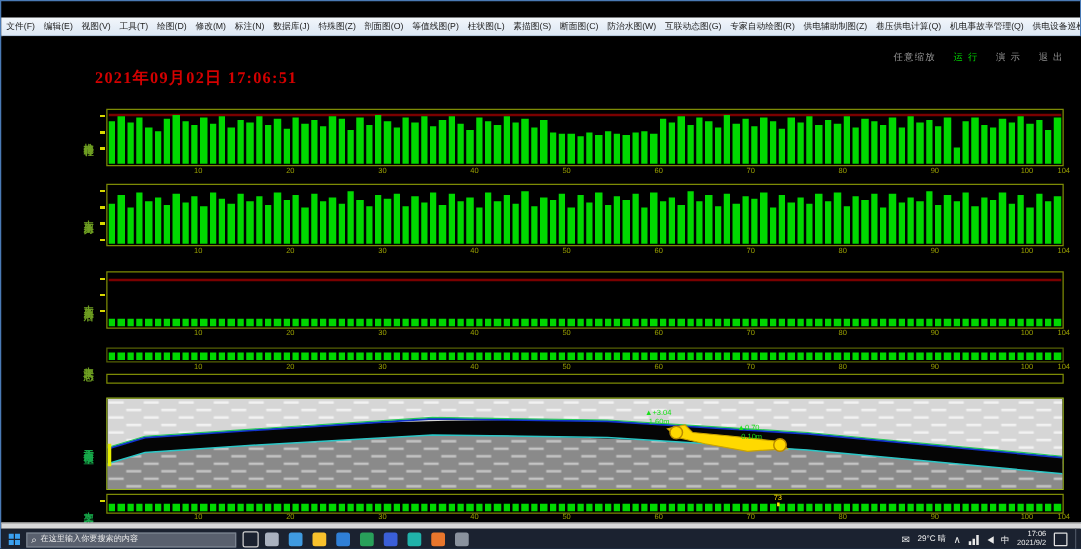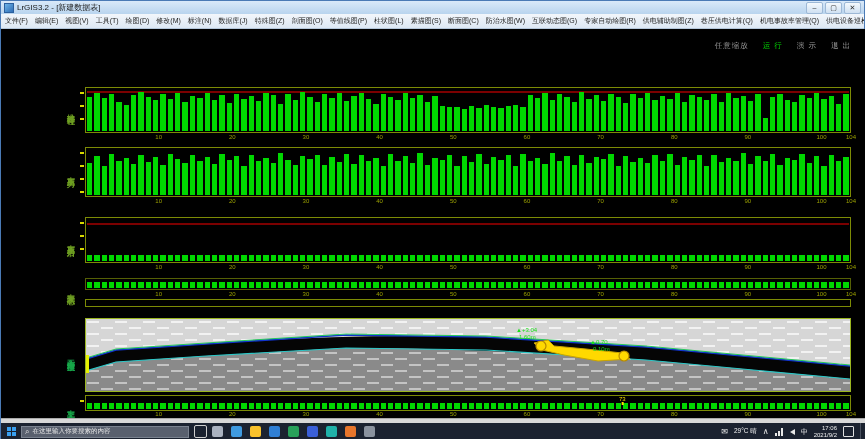--- a/index.html
+++ b/index.html
@@ -85,29 +85,20 @@
   .ime-badge{color:#f0f0f0;font-size:7px;}
   .clock{text-align:right;font-size:6px;line-height:6.5px;color:#f0f0f0;}
   .action-center{width:9px;height:9px;border:1px solid #e0e0e0;border-radius:1px;}
   .show-desktop{width:3px;height:17px;border-left:1px solid #4a5260;}
 </style>
 </head>
 <body>
 
 <div class="app">
 
-  <div class="titlebar">
-    <span class="title-icon"></span>
-    <span>LrGIS3.2 - [新建数据表]</span>
-    <div class="win-controls">
-      <span class="win-btn">–</span>
-      <span class="win-btn">▢</span>
-      <span class="win-btn">✕</span>
-    </div>
-  </div>
 
   <div class="menubar" id="menubar">
       <span class="menu-item">文件(F)</span>
       <span class="menu-item">编辑(E)</span>
       <span class="menu-item">视图(V)</span>
       <span class="menu-item">工具(T)</span>
       <span class="menu-item">绘图(D)</span>
       <span class="menu-item">修改(M)</span>
       <span class="menu-item">标注(N)</span>
       <span class="menu-item">数据库(J)</span>
@@ -126,20 +117,21 @@
       <span class="menu-item">供电设备巡检(X)</span>
     </div>
 
   <div class="workspace">
     <div class="modebar" id="modebar">
         <span class="mode-btn">任意缩放</span>
         <span class="mode-btn active">运 行</span>
         <span class="mode-btn">演 示</span>
         <span class="mode-btn">退 出</span>
       </div>
+    <div class="date-display">2021年09月02日 17:06:51</div>
   </div>
 
   <div class="panel-label lbl-olive" style="top:86px;height:46px;">推移行程</div>
   <div class="chartbox" id="chart-stroke" style="top:86px;height:46px;">
     <div class="yticks"></div>
     <div class="redline" style="top:3px;"></div>
     <div class="bars">
         <div class="bar" style="height: 82%;"></div>
         <div class="bar" style="height: 90%;"></div>
         <div class="bar" style="height: 78%;"></div>

